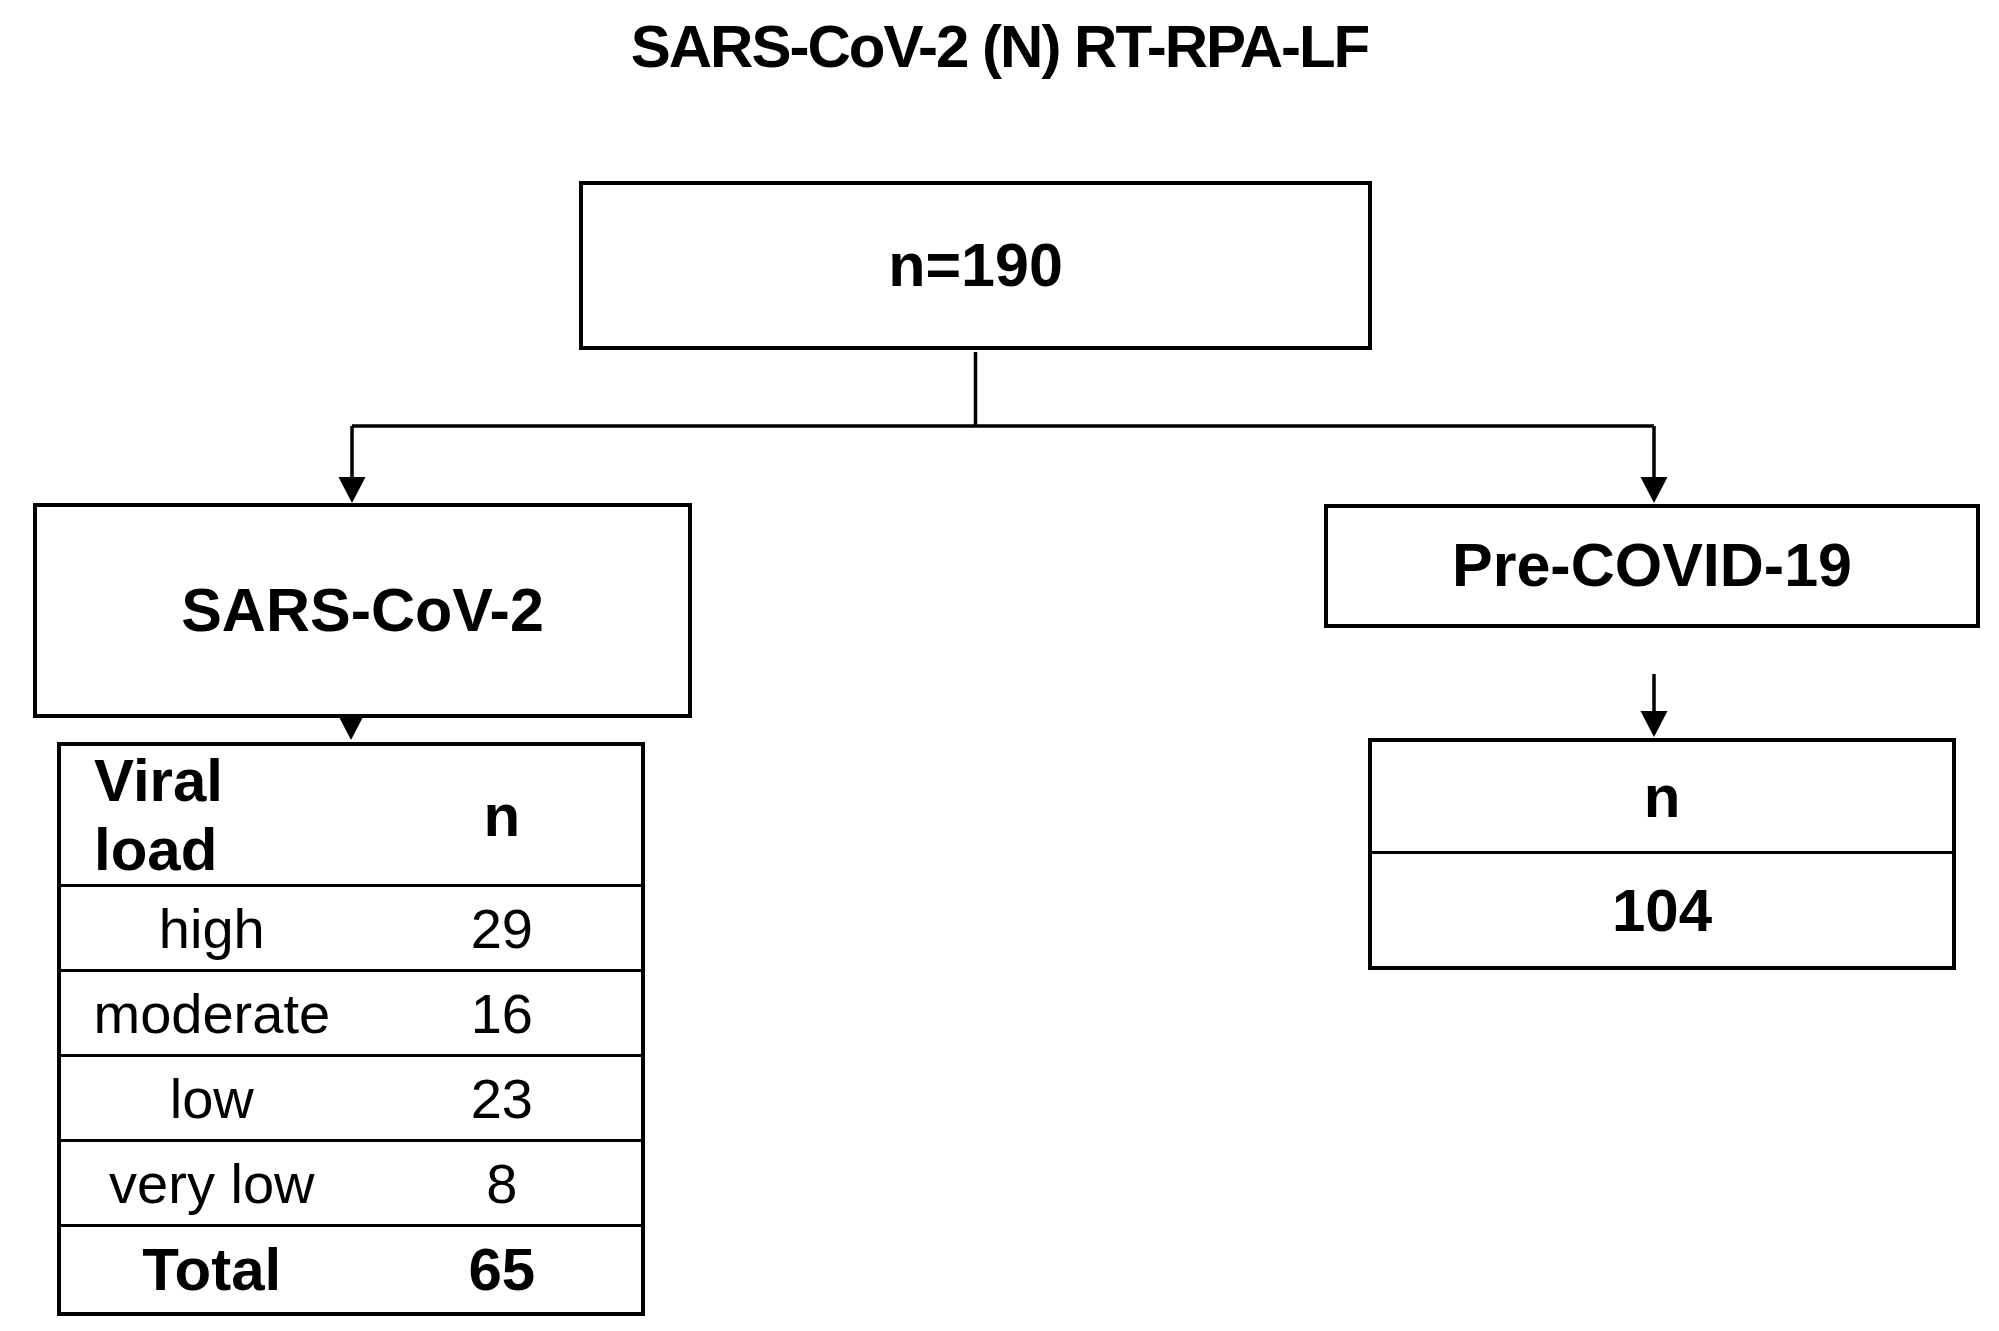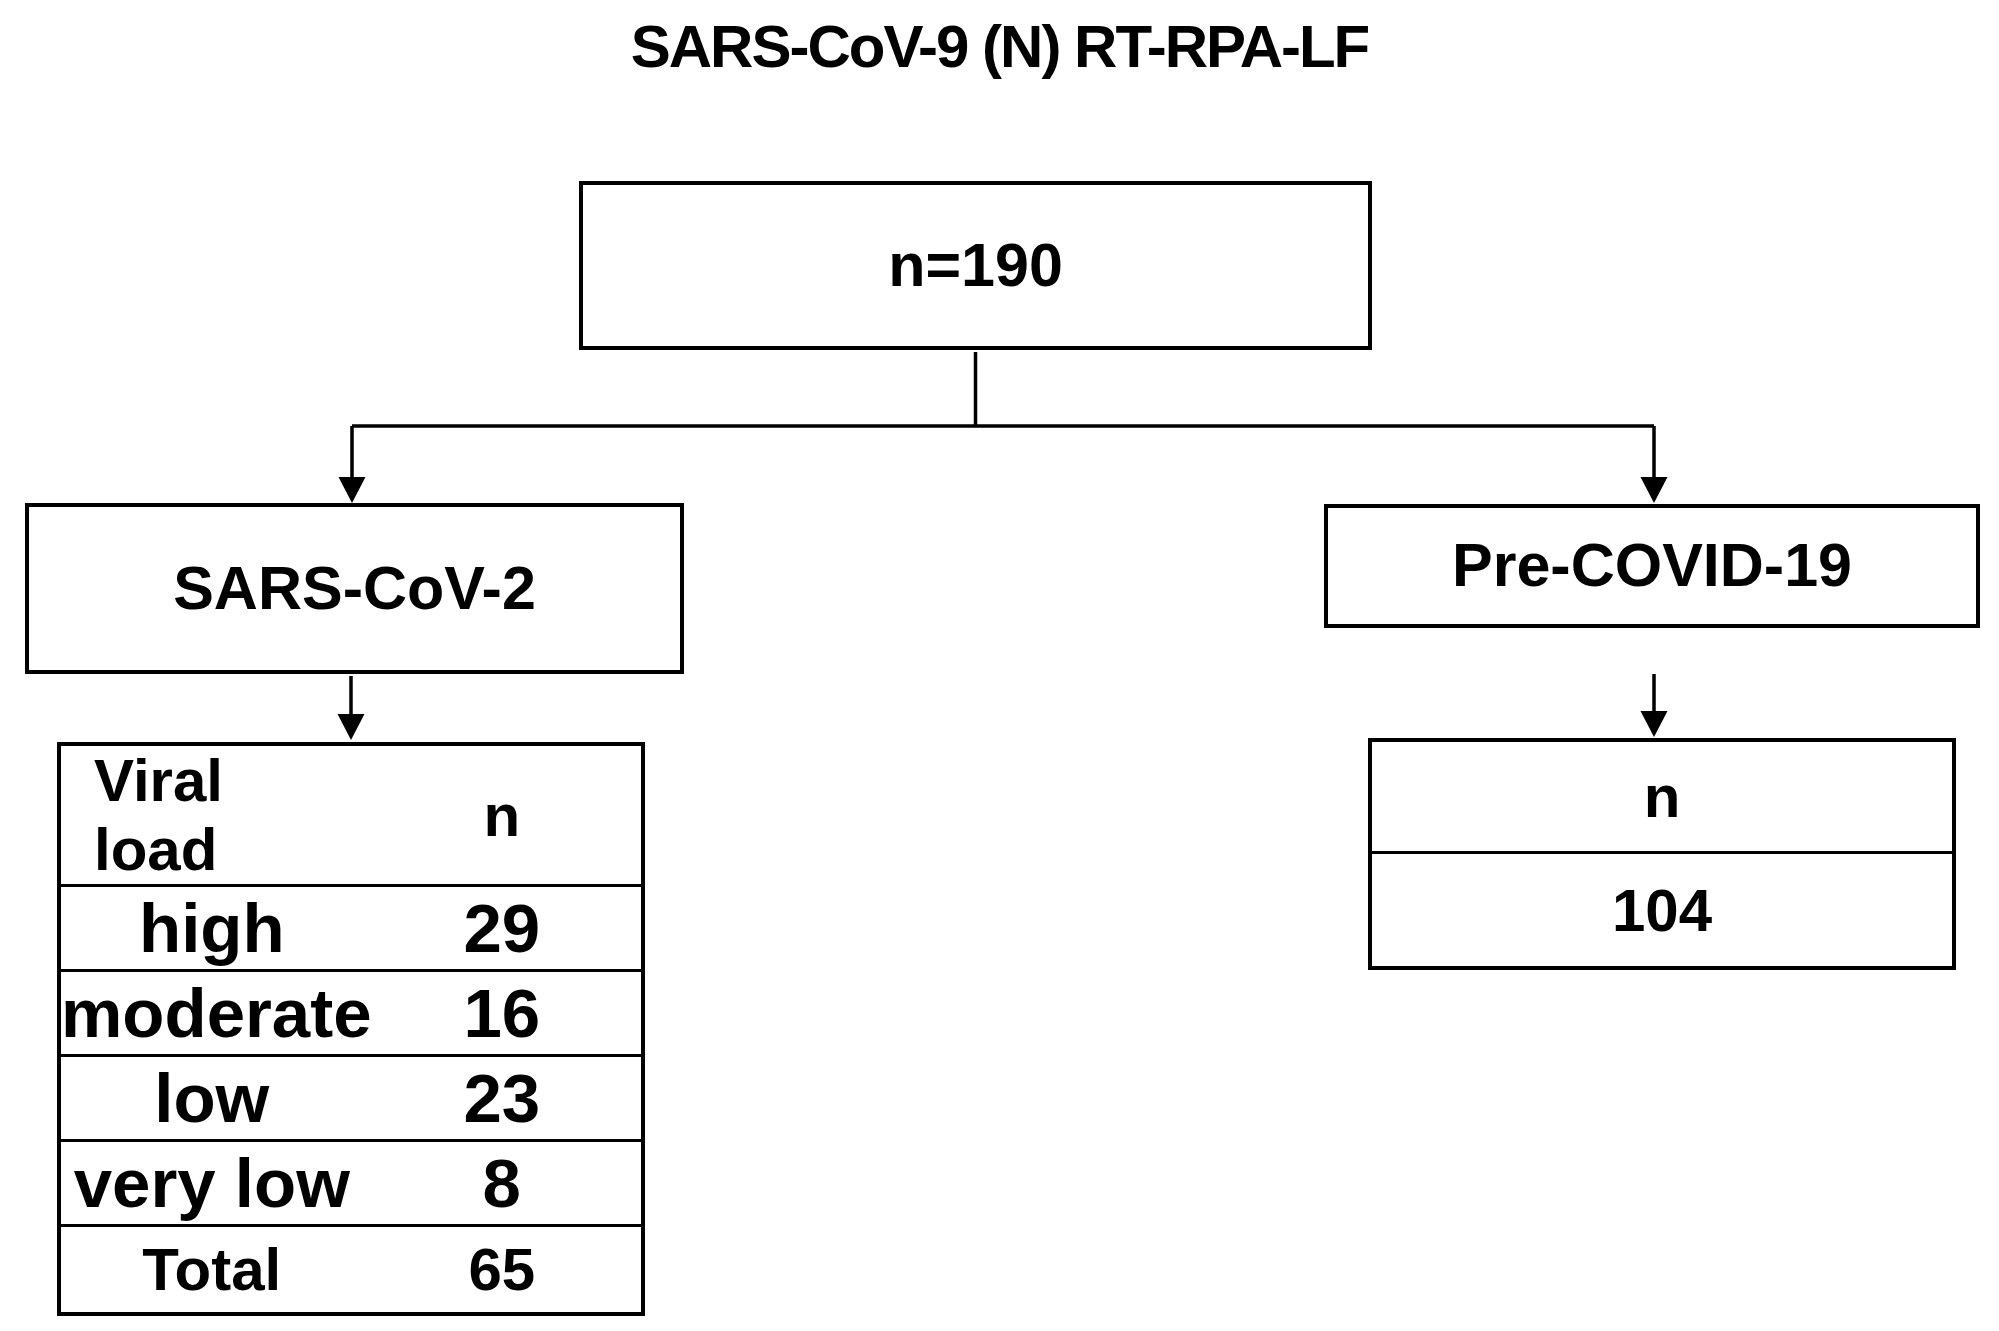--- a/index.html
+++ b/index.html
@@ -36,51 +36,51 @@
     display:flex;
     flex-direction:column;
     align-items:center;
     justify-content:center;
     font-weight:700;
     font-size:61px;
     line-height:1.30;
     text-align:center;
   }
   .top-box{left:579px;top:181px;width:793px;height:169px;}
-  .left-box{left:25px;top:503px;width:659px;height:171px;align-items:center;}
+  .left-box{left:33px;top:503px;width:659px;height:215px;align-items:center;}
   .right-box{left:1324px;top:504px;width:656px;height:124px;}
   .dtable{
     position:absolute;
     box-sizing:border-box;
     background:#ffffff;
     border:4px solid #000000;
     display:grid;
   }
   .left-table{left:57px;top:742px;width:588px;height:574px;grid-template-rows:repeat(6,1fr);}
   .right-table{left:1368px;top:738px;width:588px;height:232px;grid-template-rows:repeat(2,1fr);}
   .row{
     display:grid;
     grid-template-columns:52% 48%;
     align-items:center;
     border-bottom:3px solid #000000;
-    font-size:69px;
-    font-weight:700;
+    font-size:56px;
+    font-weight:400;
   }
   .row:last-child{border-bottom:none;}
   .row.header,.row.total{font-weight:700;font-size:60px;}
   .cell{text-align:center;}
   .header-label{text-align:left;padding-left:33px;}
   .right-table .row{grid-template-columns:100%;font-weight:700;font-size:60px;}
 </style>
 </head>
 <body>
 
 <div class="canvas">
 
-  <div class="title">SARS-CoV-9 (N) RT-RPA-LF</div>
+  <div class="title">SARS-CoV-2 (N) RT-RPA-LF</div>
 
   <svg class="connectors" width="1999" height="1331" viewBox="0 0 1999 1331">
     <path d="M975.5,352 V427.5 M352,426 H1654 M352,426 V486 M1654,426 V486 M351,676 V724 M1654,674 V721" fill="none" stroke="#000000" stroke-width="3.5"></path>
     <polygon points="352,503 338.5,477 365.5,477" fill="#000000"></polygon>
     <polygon points="1654,503 1640.5,477 1667.5,477" fill="#000000"></polygon>
     <polygon points="351,740 337.5,714 364.5,714" fill="#000000"></polygon>
     <polygon points="1654,737 1640.5,711 1667.5,711" fill="#000000"></polygon>
   </svg>
 
   <div class="node top-box">

